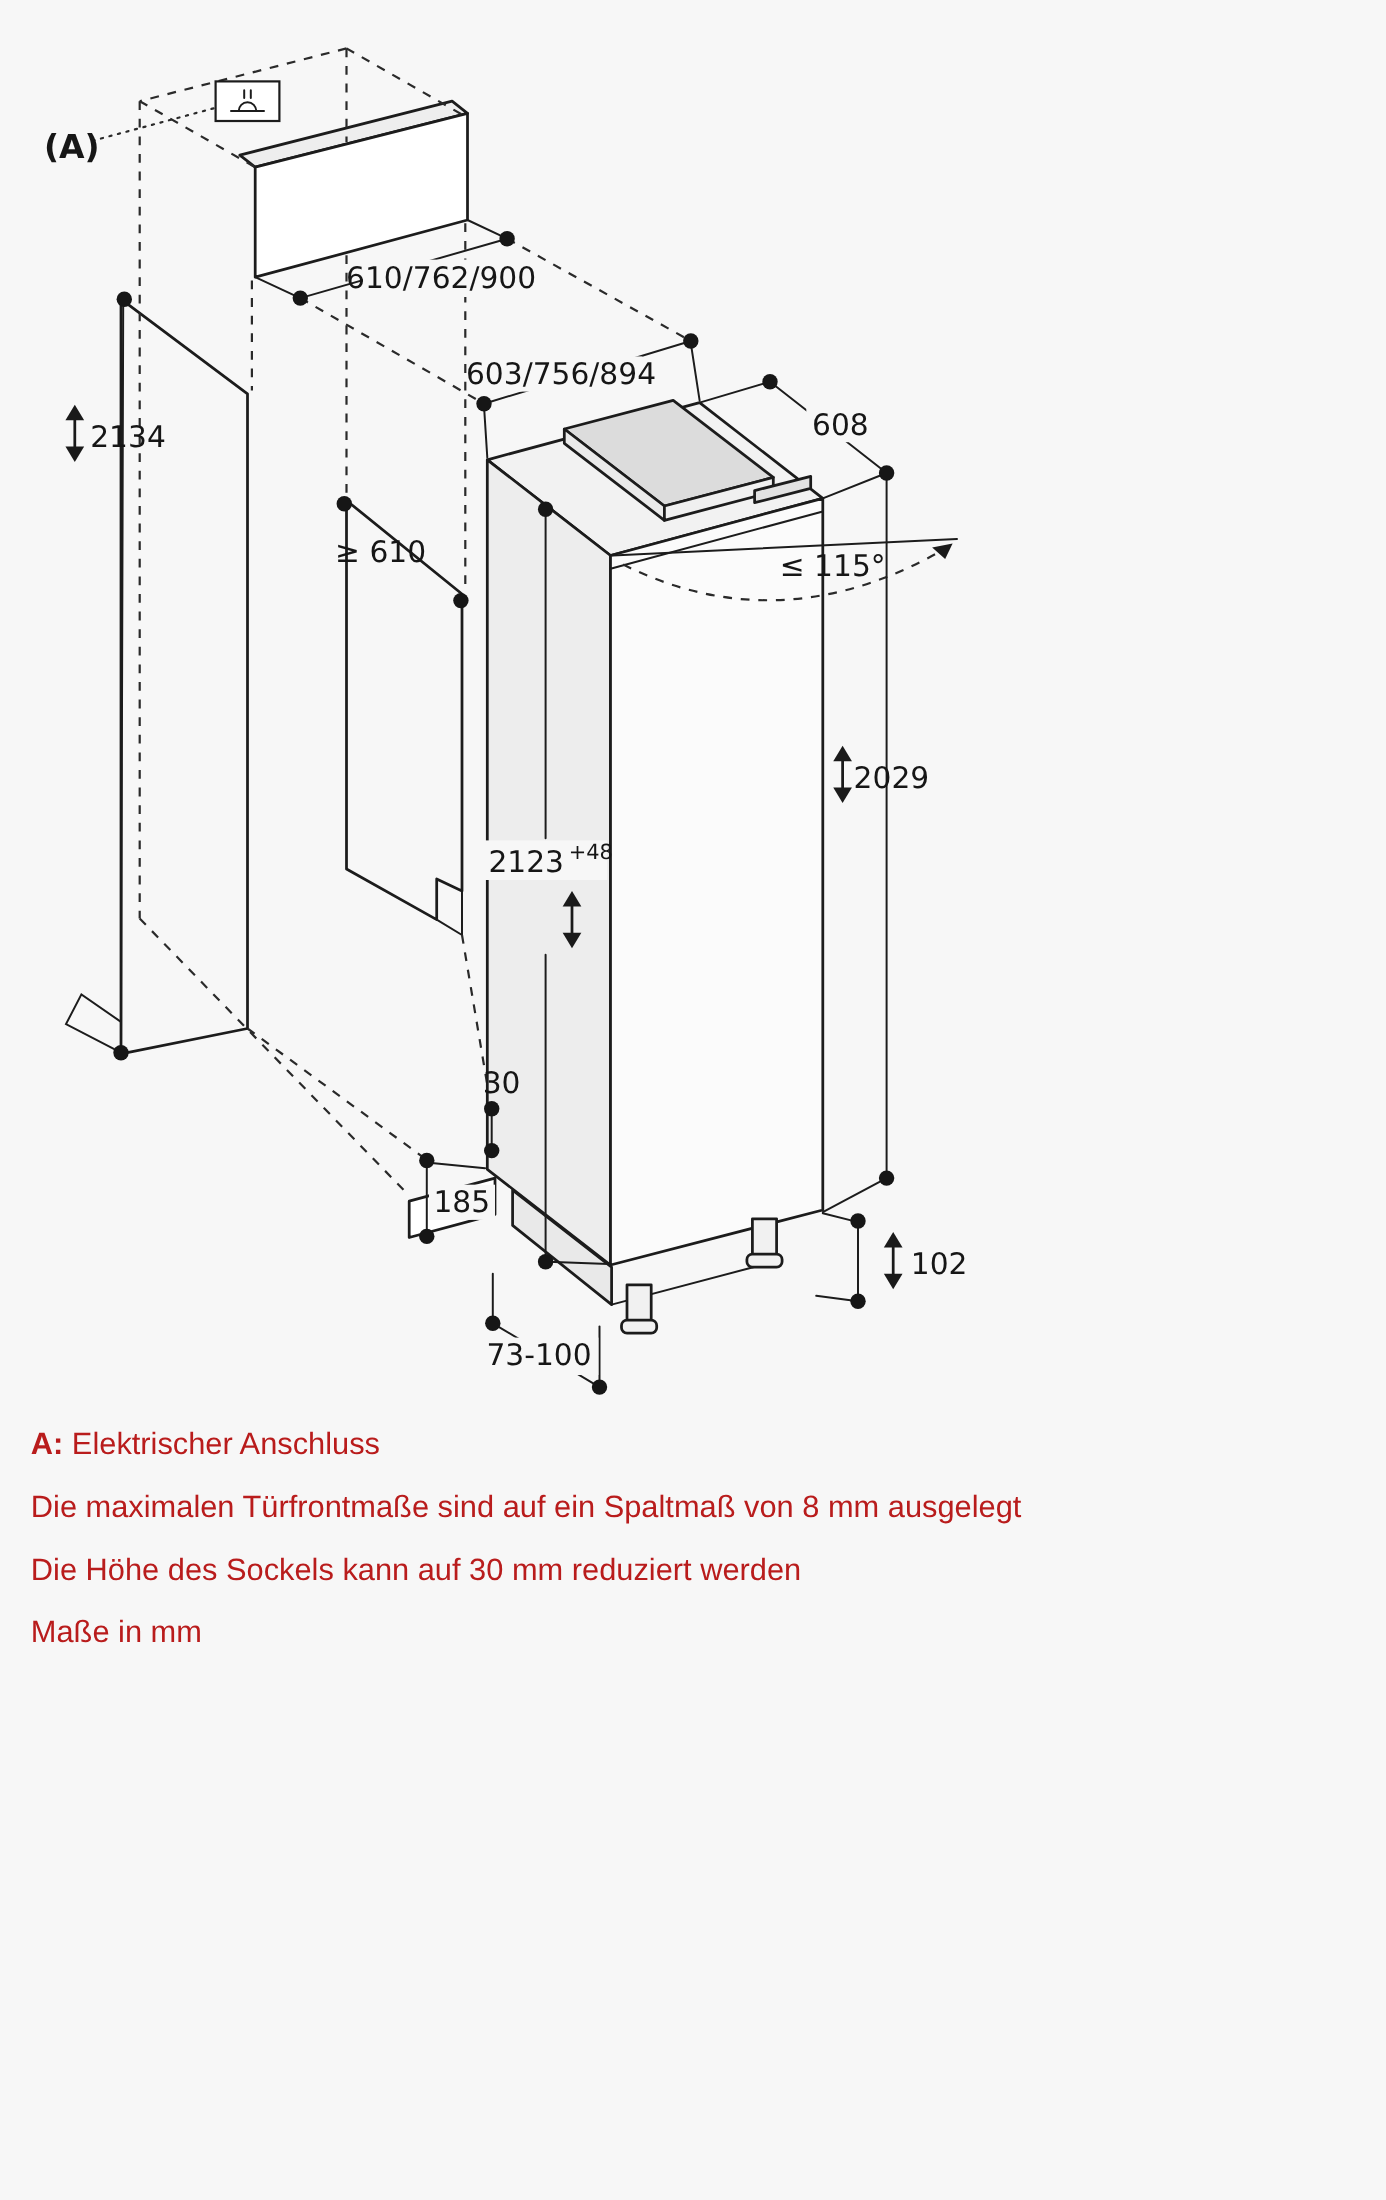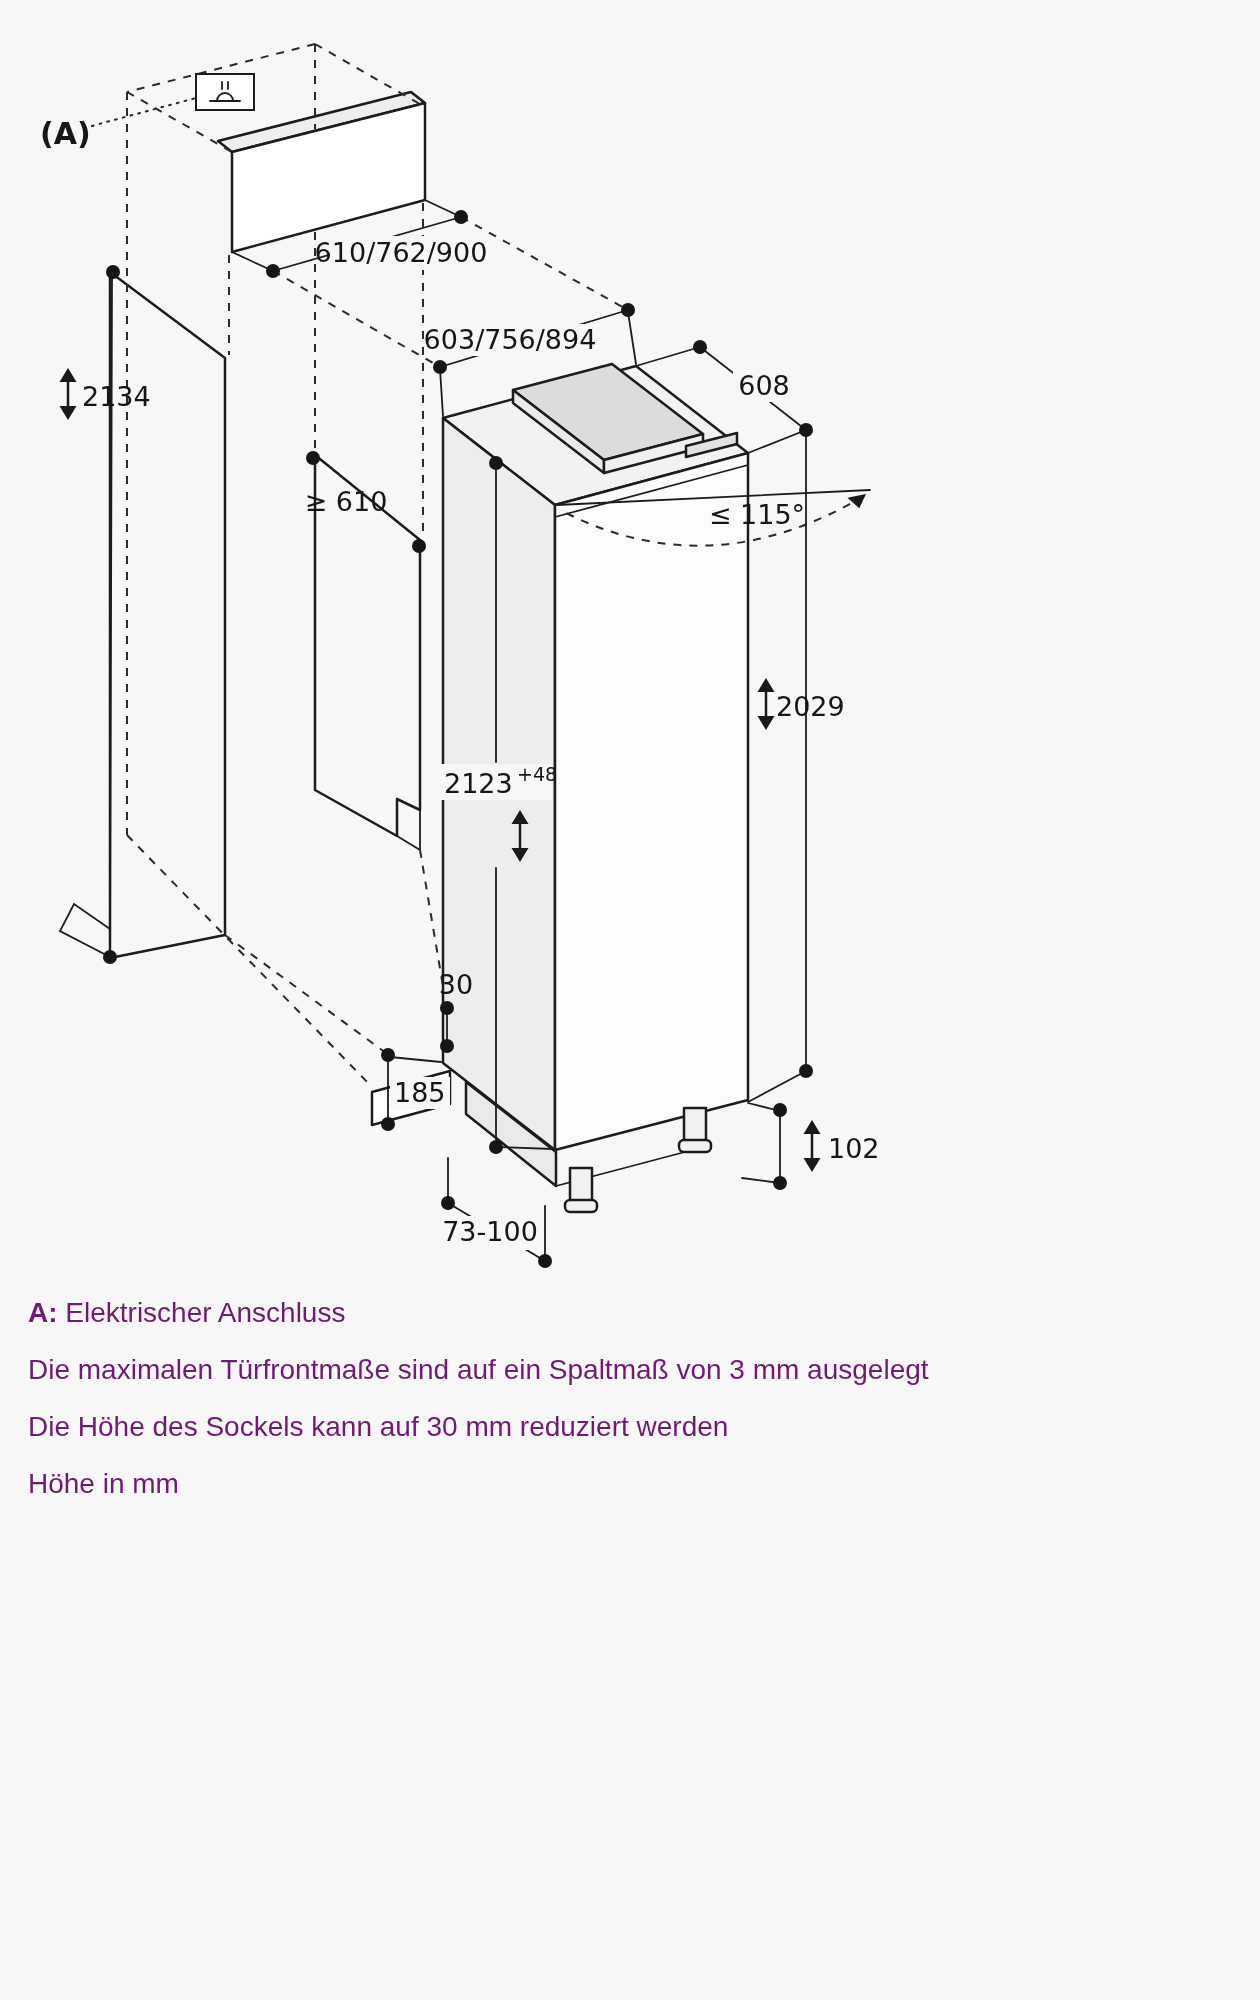--- a/index.html
+++ b/index.html
@@ -8,21 +8,21 @@
   svg{position:absolute;left:0;top:0;}
   svg text{font-family:"DejaVu Sans","Liberation Sans",sans-serif;fill:#161616;font-size:27px;}
   svg text.sup{font-size:19px;}
   svg text.callout{font-size:30px;font-weight:600;}
   .dot{fill:#161616;}
   .facefill{stroke:#1c1c1c;stroke-width:2.5;stroke-linejoin:round;}
   .thin{stroke:#1c1c1c;stroke-width:1.8;fill:none;stroke-linecap:round;}
   .dash{stroke:#2a2a2a;stroke-width:2;fill:none;stroke-dasharray:8 8;}
   .dotlead{stroke:#2a2a2a;stroke-width:2;fill:none;stroke-dasharray:2 6;stroke-linecap:round;}
   .bgr{fill:#f7f7f7;}
-  .notes{position:absolute;left:28px;top:1284px;width:1200px;color:#701a75;
+  .notes{position:absolute;left:28px;top:1284px;width:1200px;color:#b91c1c;
          font-size:28px;line-height:57px;}
   .notes .bold{font-weight:700;}
 </style>
 </head>
 <body>
 
 <div class="screen">
 
 <svg width="1260" height="2000" viewBox="0 0 1260 2000">
   <defs>
@@ -190,18 +190,18 @@
     </g>
     <text x="40" y="144" class="callout">(A)</text>
   </g>
 </svg>
 
 <div class="notes">
   <div>
     <span class="bold">A:</span>
     <span>Elektrischer Anschluss</span>
   </div>
-  <div>Die maximalen Türfrontmaße sind auf ein Spaltmaß von 3 mm ausgelegt</div>
+  <div>Die maximalen Türfrontmaße sind auf ein Spaltmaß von 8 mm ausgelegt</div>
   <div>Die Höhe des Sockels kann auf 30 mm reduziert werden</div>
-  <div>Höhe in mm</div>
+  <div>Maße in mm</div>
 </div>
 
 </div>
 
 </body></html>

